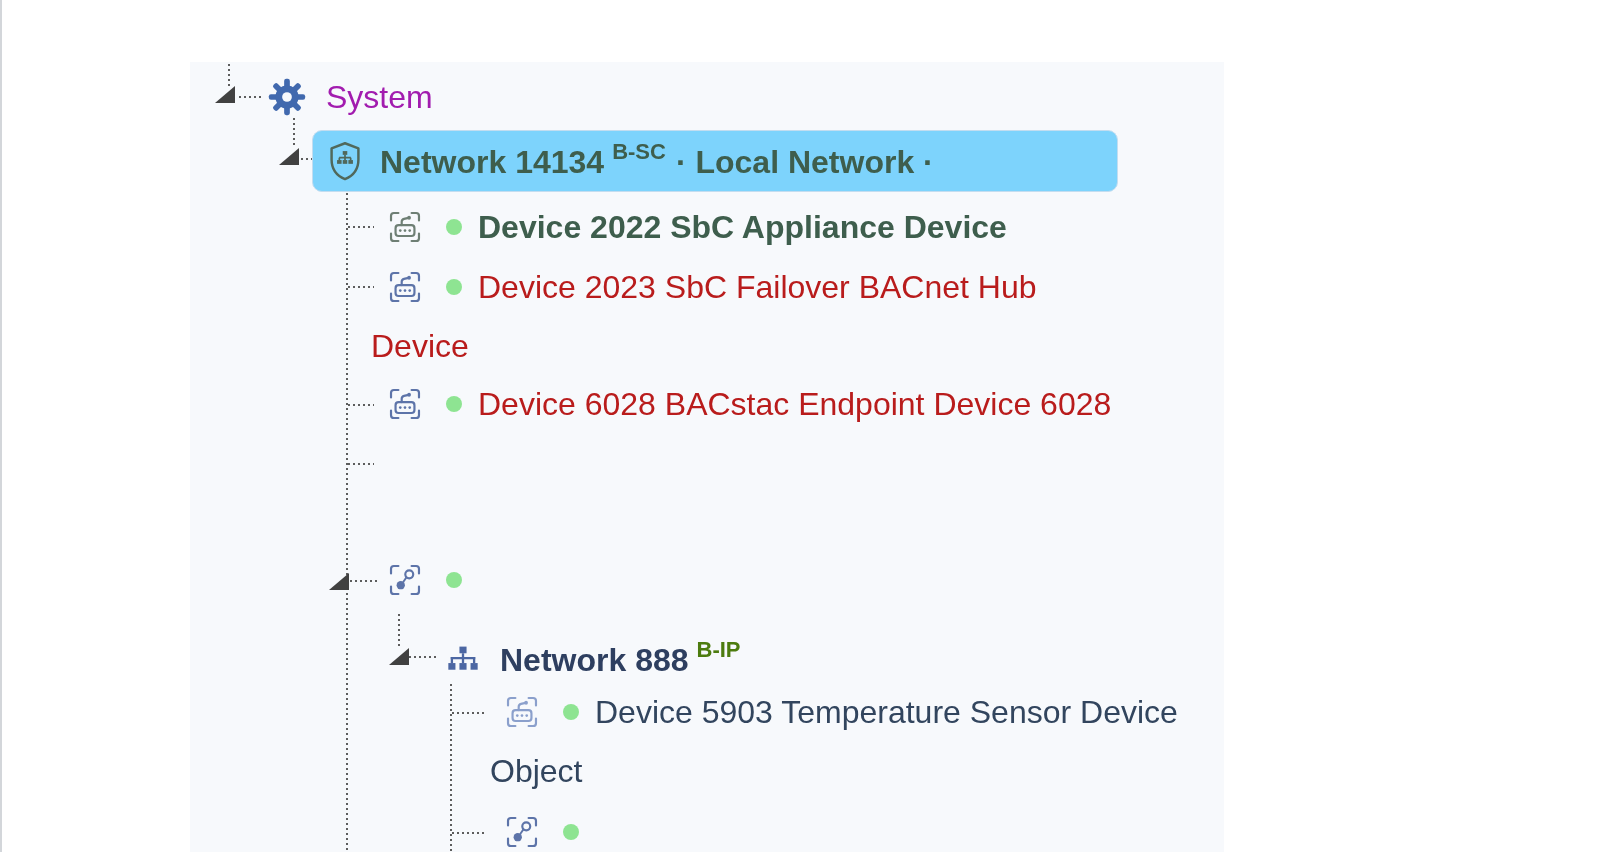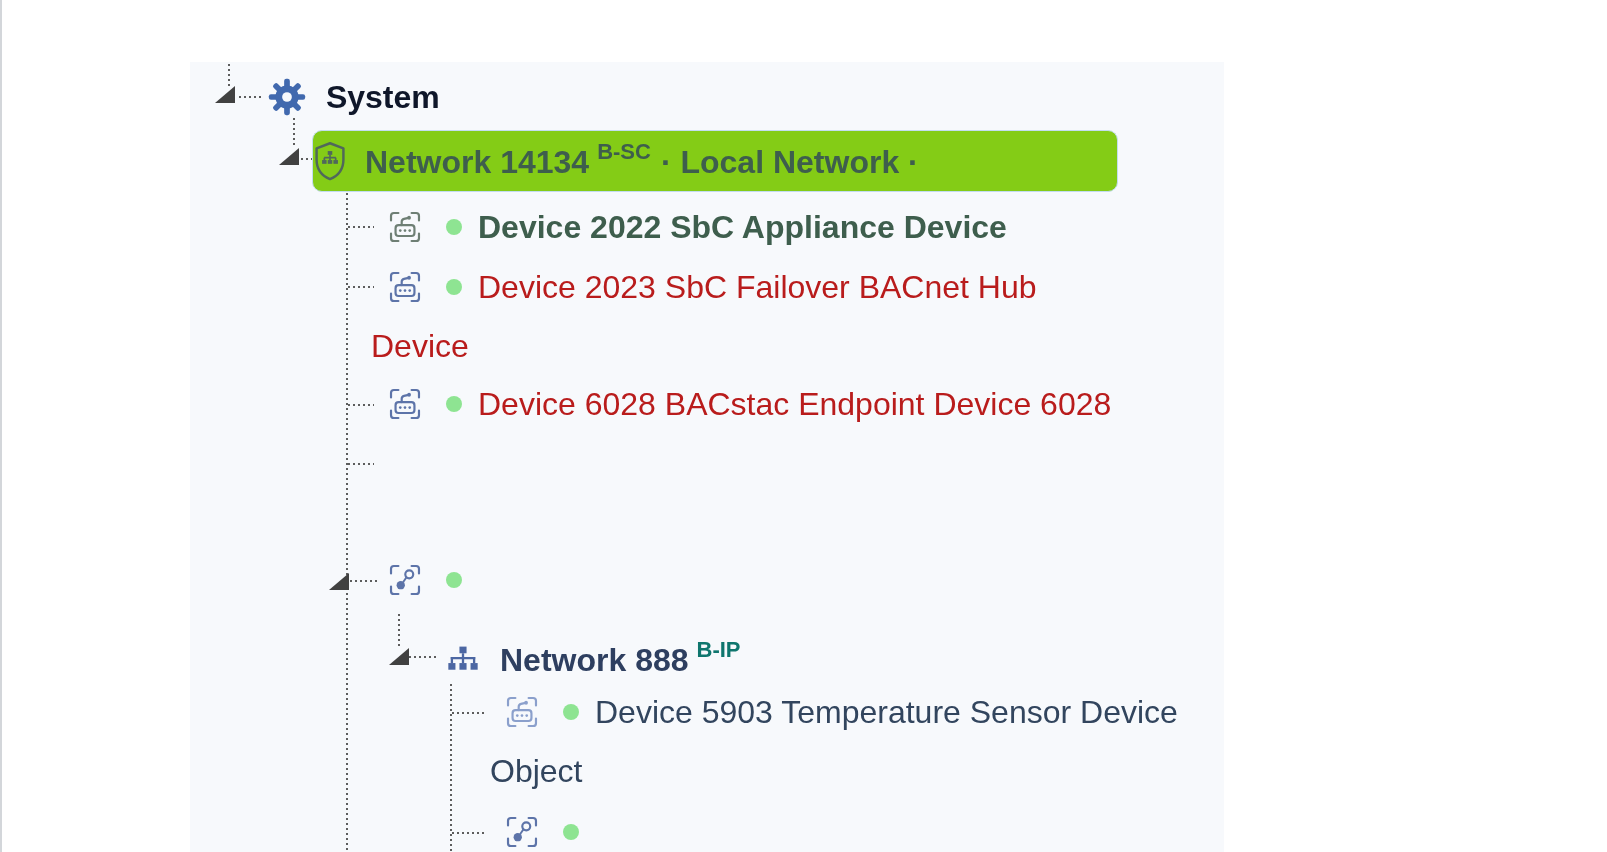--- a/index.html
+++ b/index.html
@@ -16,21 +16,21 @@
   .vline{position:absolute;width:2px;
     background:repeating-linear-gradient(to bottom,#5d5d5d 0 2px,transparent 2px 5px);}
   .hline{position:absolute;height:2px;
     background:repeating-linear-gradient(to right,#5d5d5d 0 2px,transparent 2px 5px);}
 
   .arrow{position:absolute;width:20px;height:17px;cursor:pointer;}
   .arrow svg{display:block;}
 
   .row{position:absolute;font-size:32px;line-height:59px;cursor:pointer;}
   .nowrap{white-space:nowrap;}
-  .lvl0{left:268px;color:#0f172a;font-weight:bold;}
+  .lvl0{left:268px;color:#a21caf;}
   .lvl2{left:371px;color:#b91c1c;}
   .lvl2.wrap{width:760px;}
   .lvl4{left:490px;color:#32455e;}
   .lvl4.wrap{width:700px;}
   .green-bold{color:#3e5e4d;font-weight:700;}
   .navy-bold{color:#2e3f60;font-weight:700;}
 
   .nicon{display:inline-block;vertical-align:middle;position:relative;top:-3px;
          width:34px;height:34px;margin:0 24px 0 17px;}
   .nicon svg{display:block;width:34px;height:34px;}
@@ -42,27 +42,27 @@
   .ic-gray{color:#6e7f74;}
   .ic-blue{color:#5d74a9;}
   .ic-lblue{color:#8ba0cc;}
   .ic-gear{color:#4169ae;}
   .ic-hub{color:#4c67a3;}
 
   .dot{display:inline-block;vertical-align:middle;position:relative;top:-3px;
        width:16px;height:16px;border-radius:50%;background:#8ee492;margin-right:16px;}
 
   .selrow{position:absolute;left:312px;top:130px;width:806px;height:62px;
-    background:#84cc16;border:1px solid #c3ddf0;border-radius:10px;box-sizing:border-box;
-    display:flex;align-items:center;cursor:pointer;}
+    background:#7dd3fc;border:1px solid #c3ddf0;border-radius:10px;box-sizing:border-box;
+    display:flex;align-items:center;padding-left:15px;cursor:pointer;}
   .selrow .shield{width:34px;height:40px;margin-right:18px;flex:0 0 auto;color:#50685b;}
   .selrow .shield svg{display:block;width:34px;height:40px;}
   .seltext{font-size:32px;font-weight:700;color:#3e5e4d;white-space:nowrap;}
   sup.badge{font-size:22px;font-weight:700;position:relative;top:-2px;margin-left:8px;}
-  .badge-blue{color:#0f766e;}
+  .badge-blue{color:#4d7c0f;}
   .suffix{margin-left:10px;}
 </style>
 </head>
 <body>
 
 <div class="screen">
   <div class="panel"></div>
   <div class="window-edge"></div>
 
   <div class="vline" style="left:228px;top:64px;height:22px"></div>

